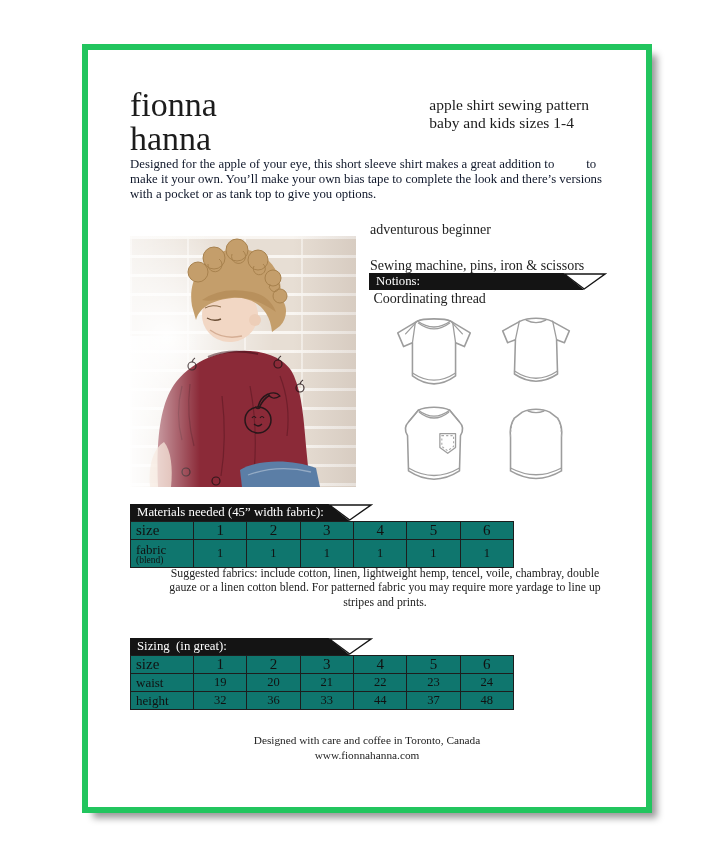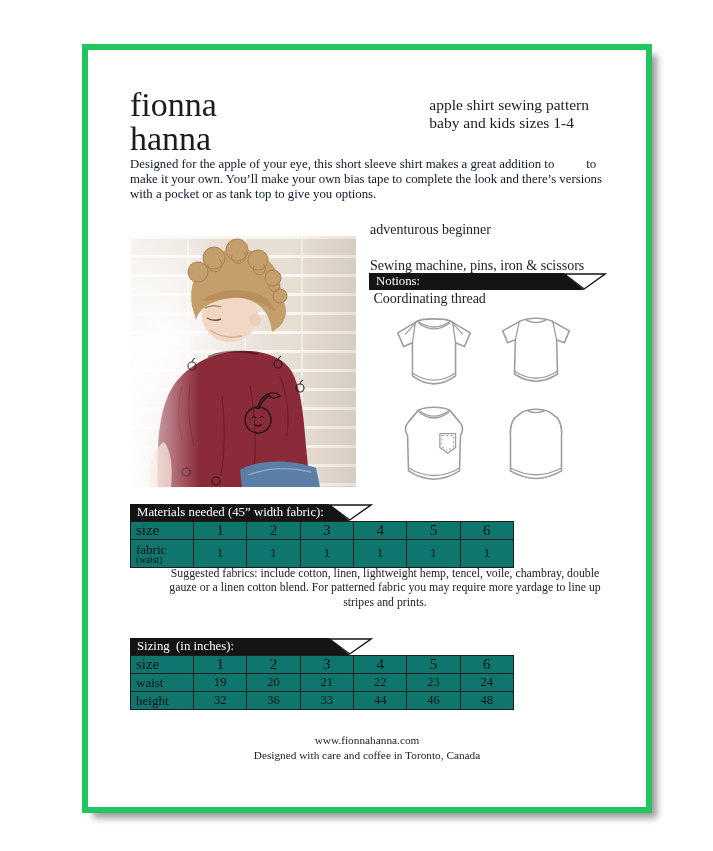--- a/index.html
+++ b/index.html
@@ -229,42 +229,42 @@
         <td>1</td>
         <td>2</td>
         <td>3</td>
         <td>4</td>
         <td>5</td>
         <td>6</td>
       </tr>
       <tr class="r2">
         <td class="lbl">
           <span>fabric</span>
-          <span class="unit">(waist)</span>
+          <span class="unit">(blend)</span>
         </td>
         <td>1</td>
         <td>1</td>
         <td>1</td>
         <td>1</td>
         <td>1</td>
         <td>1</td>
       </tr>
     </tbody>
   </table>
 
   <div class="suggested">Suggested fabrics: include cotton, linen, lightweight hemp, tencel, voile, chambray, double
 gauze or a linen cotton blend. For patterned fabric you may require more yardage to line up
 stripes and prints.</div>
 
   <div class="ribbon" style="left:42px;top:588px;width:243px;">
     <svg viewBox="0 0 240 17" preserveAspectRatio="none">
       <polygon points="0,0 196,0 217,17 0,17" fill="#141414"></polygon>
       <polygon points="197,1 238,1 217,16" fill="#ffffff" stroke="#141414" stroke-width="1.4"></polygon>
     </svg>
-    <span class="rlabel">Sizing  (in inches):</span>
+    <span class="rlabel">Sizing  (in great):</span>
   </div>
 
   <table class="tbl" style="left:42px;top:605px;">
     <colgroup>
         <col class="c0">
         <col>
         <col>
         <col>
         <col>
         <col>
@@ -288,24 +288,24 @@
         <td>22</td>
         <td>23</td>
         <td>24</td>
       </tr>
       <tr>
         <td class="lbl">height</td>
         <td>32</td>
         <td>36</td>
         <td>33</td>
         <td>44</td>
-        <td>46</td>
+        <td>37</td>
         <td>48</td>
       </tr>
     </tbody>
   </table>
 
   <div class="footer">
+    <div>Designed with care and coffee in Toronto, Canada</div>
     <div>www.fionnahanna.com</div>
-    <div>Designed with care and coffee in Toronto, Canada</div>
   </div>
 
 </div>
 
 </body></html>

